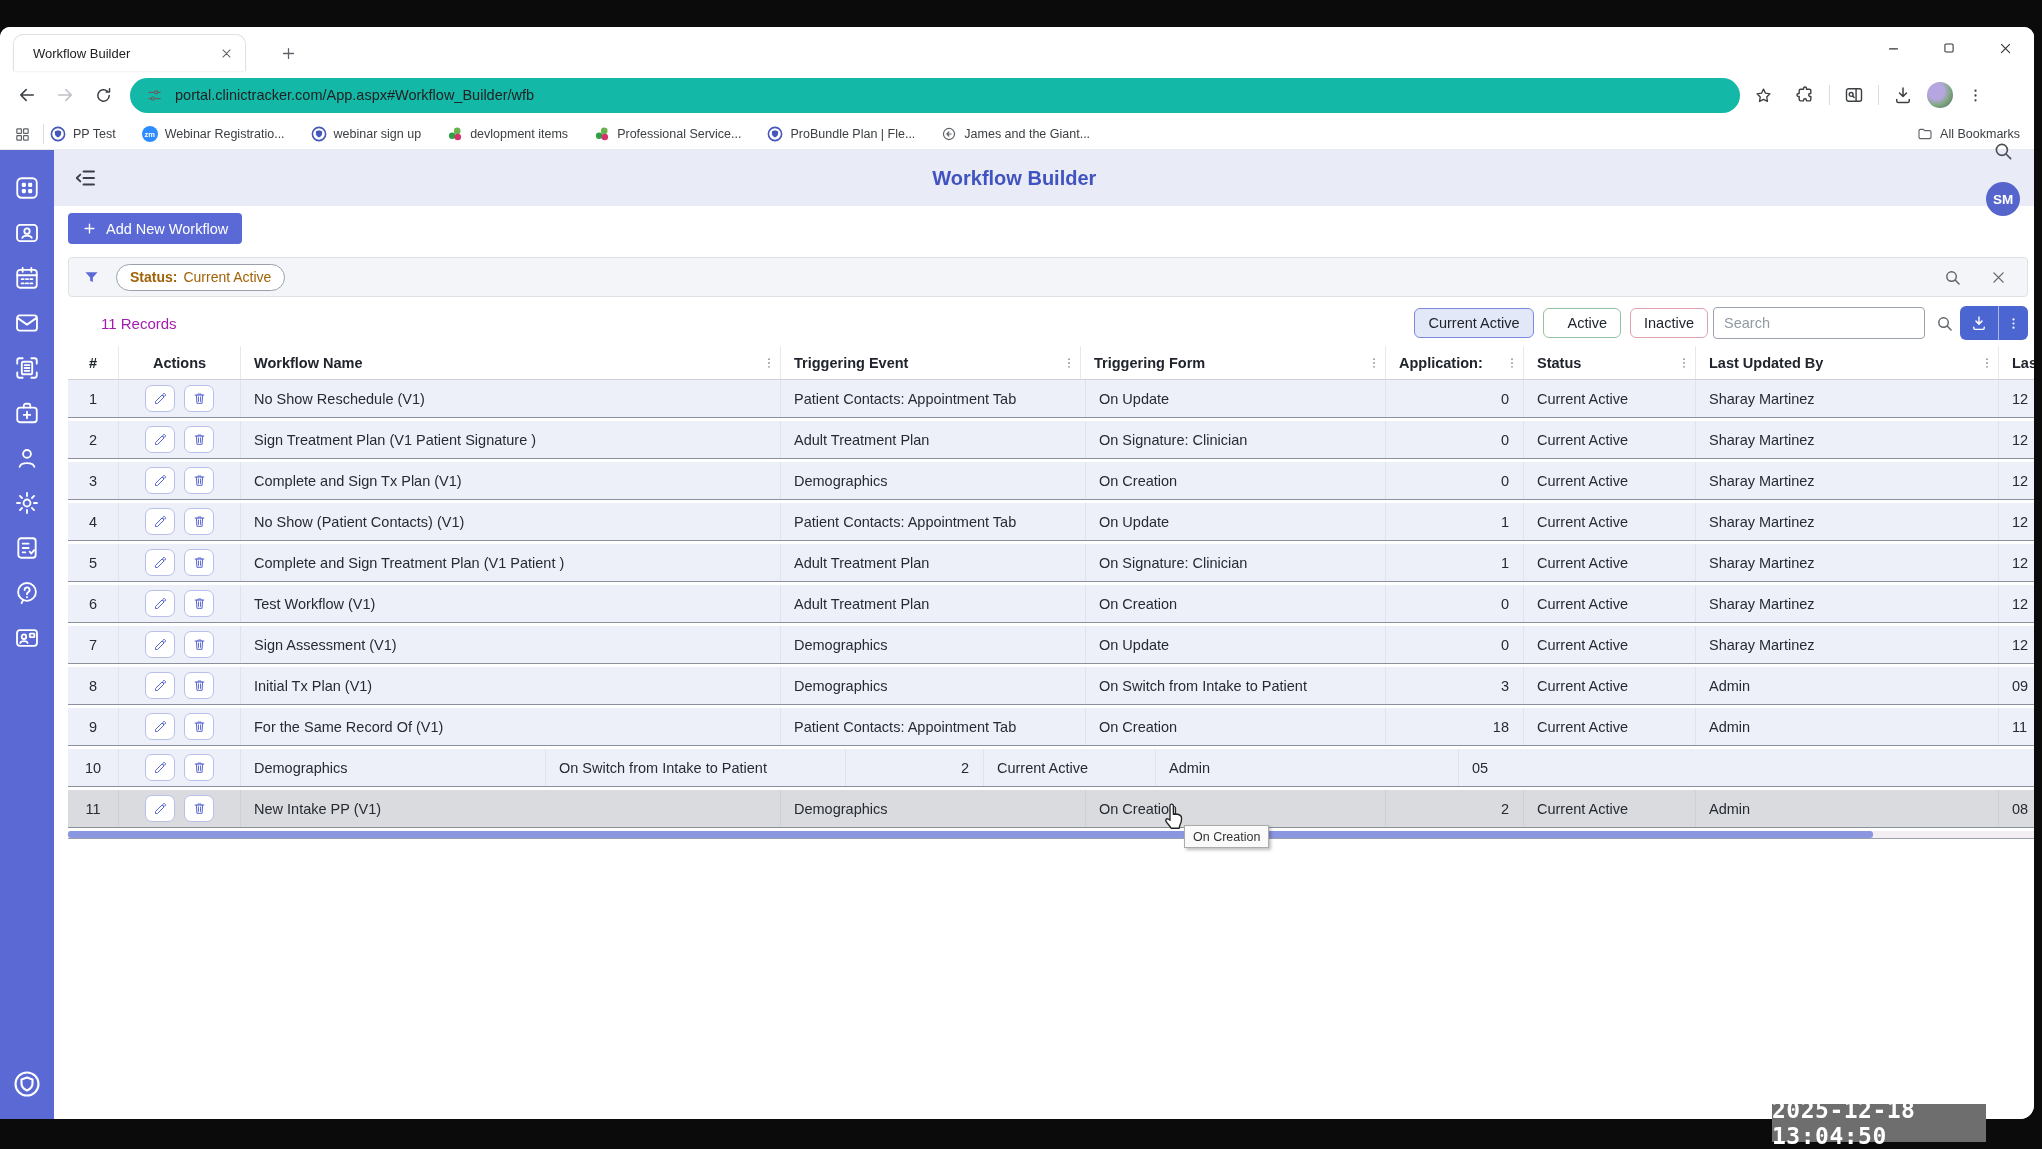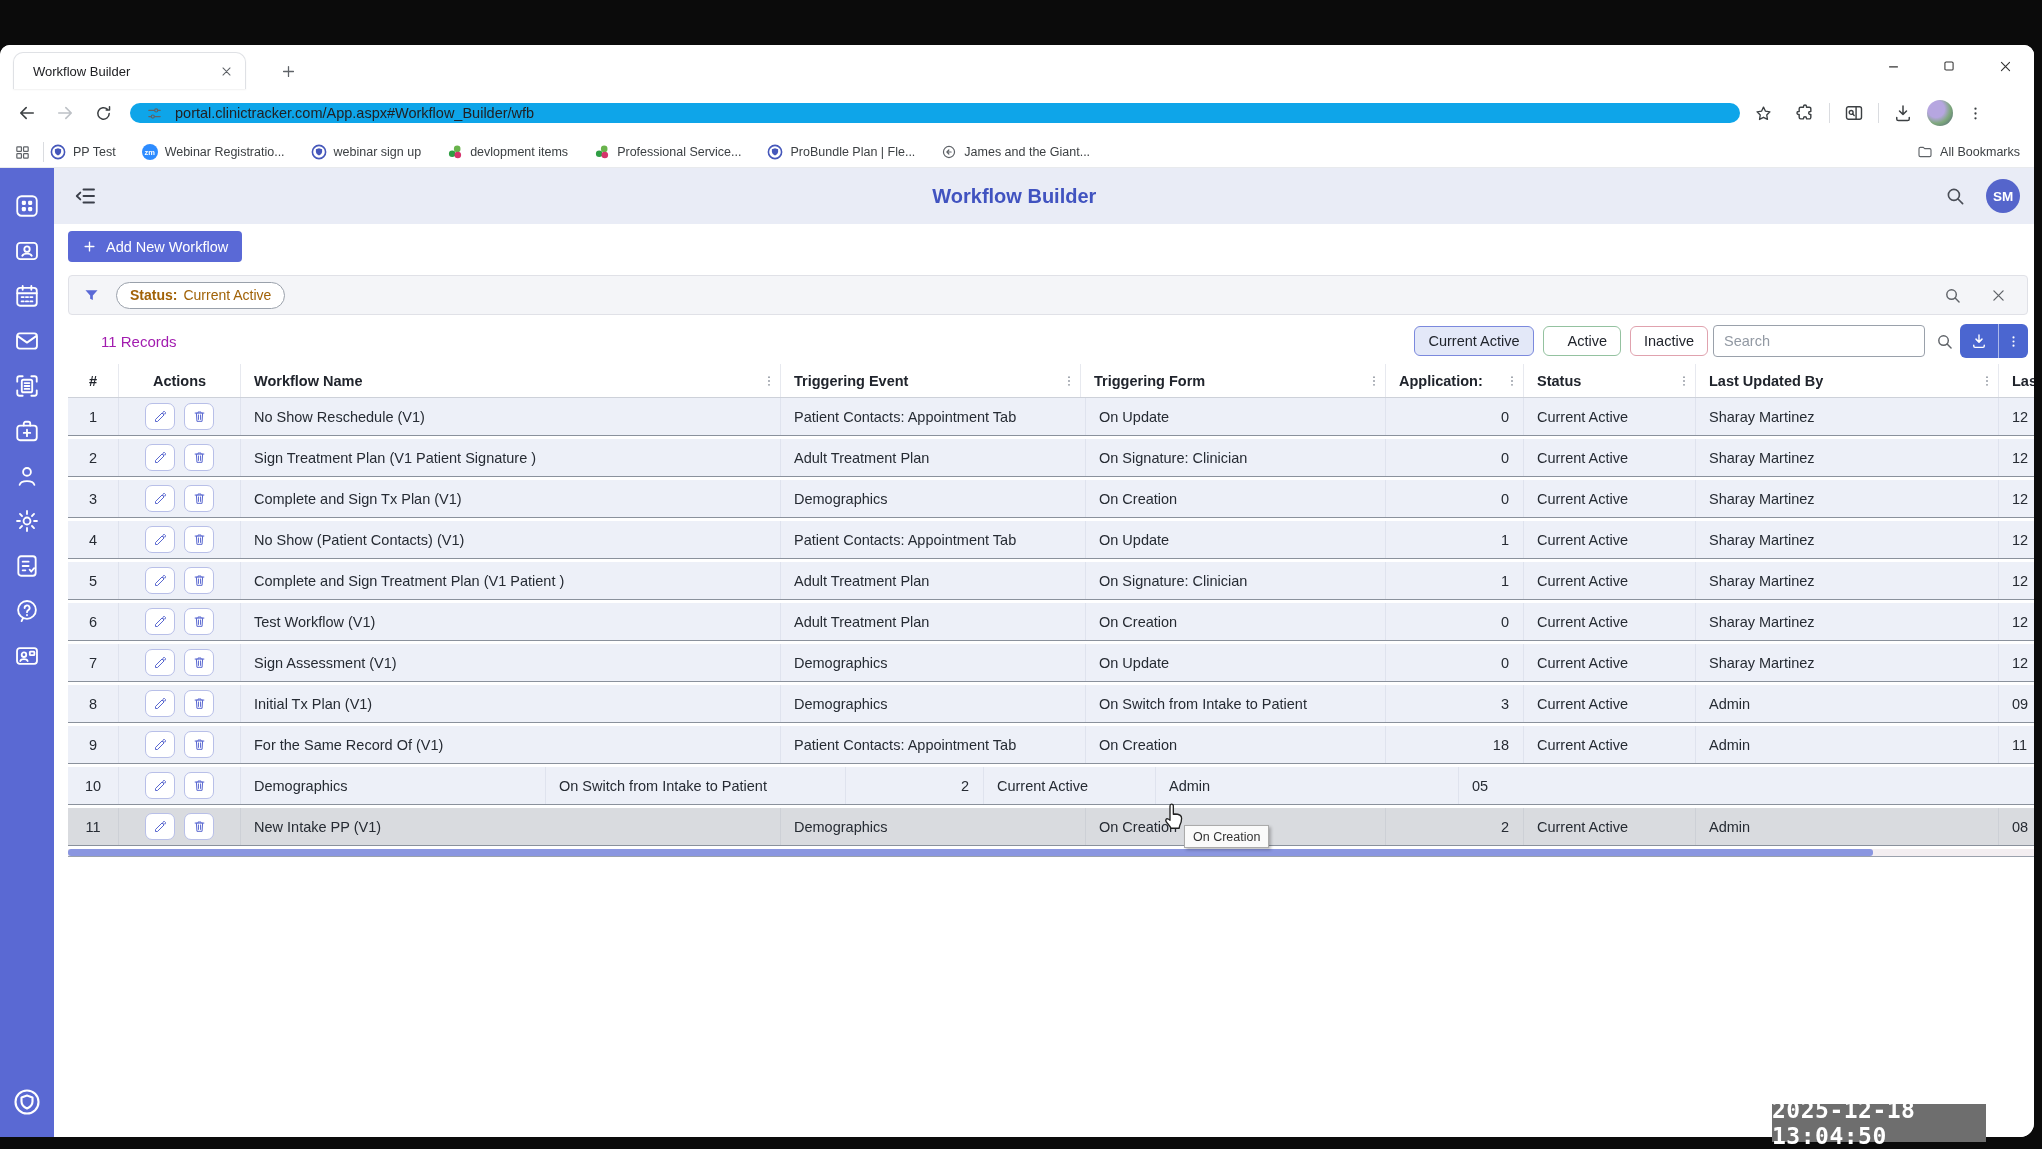--- a/index.html
+++ b/index.html
@@ -1,36 +1,36 @@
 <!DOCTYPE html>
 <html><head>
 <meta charset="utf-8">
 <style>
   * { margin:0; padding:0; box-sizing:border-box; }
   body { font-family:"Liberation Sans", sans-serif; background:#000; }
   .screen { position:relative; width:2042px; height:1149px; background:#0b0b0b; overflow:hidden; }
 
   
-  .browser { position:absolute; top:45px; left:0; width:2034px; height:1092px; background:#fff;
+  .browser { position:absolute; top:27px; left:0; width:2034px; height:1092px; background:#fff;
              border-radius:10px 10px 14px 0; overflow:hidden; display:flex; flex-direction:column; }
   .tabstrip { height:44px; background:#fff; position:relative; flex:none; }
   .tab { position:absolute; left:13px; top:7px; width:233px; height:37px; background:#fff;
          border:1px solid #dfe1e5; border-bottom:none; border-radius:10px 10px 0 0;
          display:flex; align-items:center; gap:9px; padding:0 10px; box-shadow:0 1px 2px rgba(0,0,0,.06); }
   .tab-title { font-size:13px; color:#202124; flex:1; white-space:nowrap; overflow:hidden; }
   .tab-close { color:#5f6368; width:18px; height:18px; display:flex; align-items:center; justify-content:center; }
   .newtab { position:absolute; left:274px; top:12px; width:28px; height:28px; color:#5f6368;
             display:flex; align-items:center; justify-content:center; }
   .win-controls { position:absolute; right:16px; top:8px; display:flex; gap:30px; color:#333; }
   .winbtn { width:26px; height:26px; display:flex; align-items:center; justify-content:center; }
 
   .toolbar { height:48px; flex:none; display:flex; align-items:center; padding:0 10px; gap:4px; background:#fff; }
   .navbtn { width:34px; height:34px; border-radius:50%; display:flex; align-items:center; justify-content:center; color:#3c4043; flex:none; }
   .navbtn.disabled { color:#bdc1c6; }
-  .omnibox { width:1610px; height:20px; background:#0ea5e9; border-radius:18px; display:flex;
+  .omnibox { width:1610px; height:35px; background:#14b8a6; border-radius:18px; display:flex;
              align-items:center; gap:12px; padding:0 16px; margin-left:6px; flex:none; }
   .omni-url { font-size:14.5px; color:#202124; }
   .tb-right { display:flex; align-items:center; gap:14px; margin-left:10px; color:#3c4043; }
   .vdiv { width:1px; height:20px; background:#dadce0; }
   .avatar-chrome { width:26px; height:26px; border-radius:50%;
                    background:radial-gradient(circle at 35% 35%, #b6a6e0 0 35%, #7ea87c 60%, #4b5a7a 100%); }
 
   .bookmarksbar { height:31px; flex:none; display:flex; align-items:center; padding:0 14px; gap:0;
                   border-bottom:1px solid #e8eaed; background:#fff; }
   .bm { display:flex; align-items:center; gap:7px; font-size:12.5px; color:#3c4043; padding:0 13px; white-space:nowrap; }
@@ -43,21 +43,21 @@
   .app { flex:1; display:flex; min-height:0; }
   .sidebar { width:54px; background:#5a69d3; display:flex; flex-direction:column; align-items:center;
              padding-top:24px; gap:17px; position:relative; flex:none; color:#fff; }
   .side-item { width:28px; height:28px; display:flex; align-items:center; justify-content:center; }
   .side-logo { position:absolute; bottom:20px; left:50%; transform:translateX(-50%); color:#fff; }
 
   .main { flex:1; display:flex; flex-direction:column; background:#fff; position:relative; min-width:0; }
   .appbar { height:56px; background:#e9ecf6; display:flex; align-items:center; padding:0 14px 0 16px; flex:none; position:relative; }
   .menu-toggle { color:#3b3f4a; width:30px; height:30px; display:flex; align-items:center; justify-content:center; }
   .app-title { position:absolute; left:48.5%; transform:translateX(-50%); font-size:20px; font-weight:bold; color:#4153c0; }
-  .appbar-right { margin-left:auto; display:flex; align-items:center; gap:20px; }
+  .appbar-right { margin-left:auto; display:flex; align-items:center; gap:20px;flex-direction:column; }
   .appbar-search { color:#4a4e57; }
   .avatar-app { width:34px; height:34px; border-radius:50%; background:#5565cb; color:#fff; font-size:13.5px;
                 font-weight:bold; display:flex; align-items:center; justify-content:center; }
 
   .content { flex:1; padding:7px 0 0 14px; position:relative; min-height:0; }
   .add-btn { height:31px; background:#5a69d6; color:#fff; border:none; border-radius:4px; padding:0 14px;
              font-size:14.5px; font-family:inherit; display:inline-flex; align-items:center; gap:9px; }
 
   .filterbar { margin:13px 6px 0 0; height:40px; background:#f4f5f8; border:1px solid #e0e1e7; border-radius:4px;
                display:flex; align-items:center; gap:16px; padding:0 20px 0 14px; }

